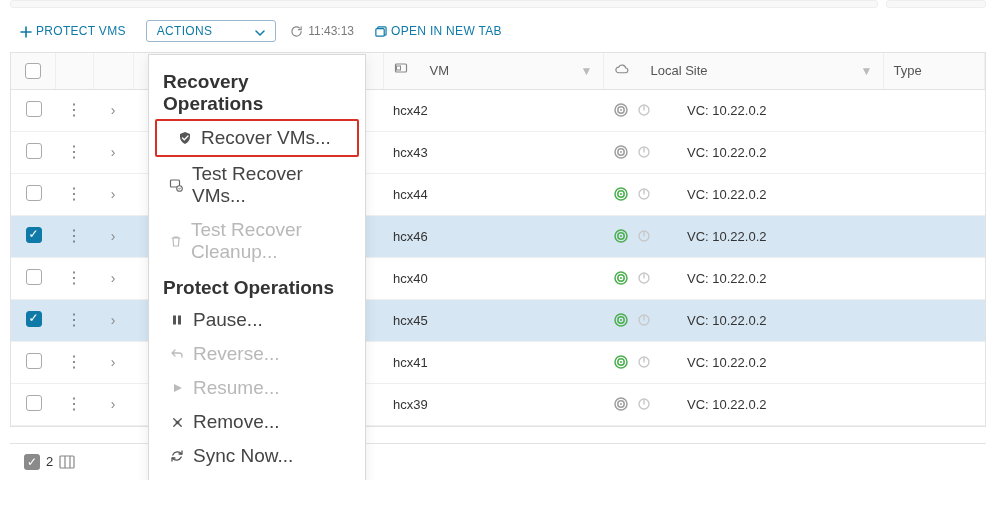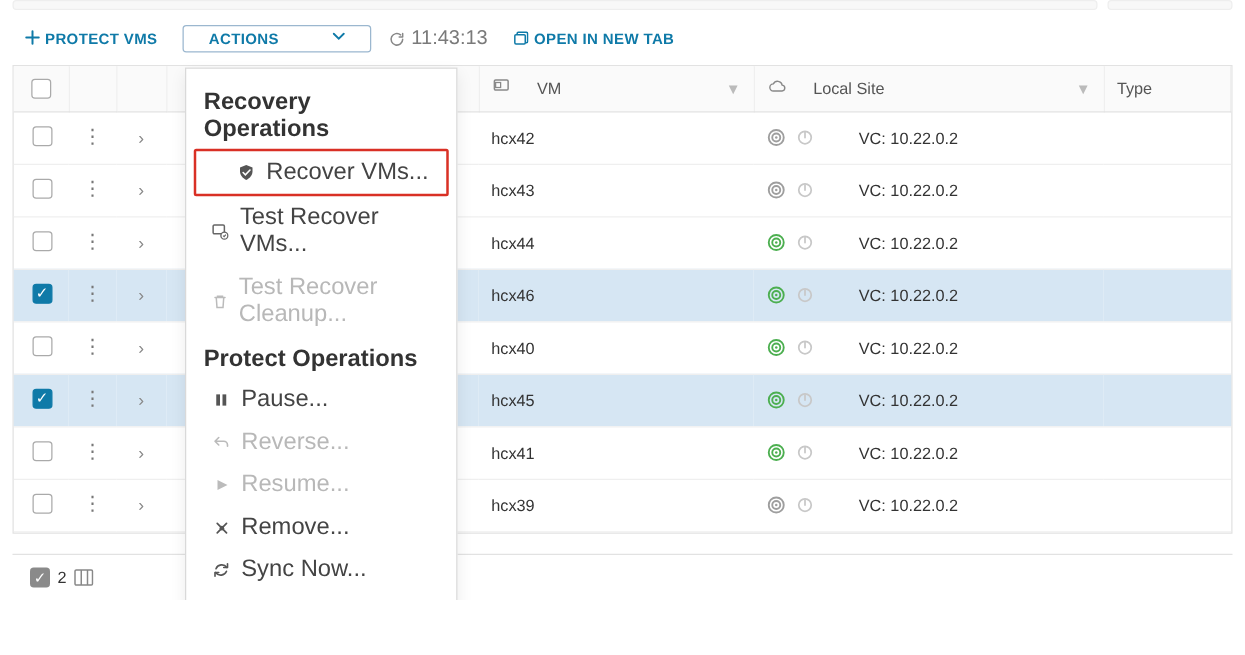--- a/index.html
+++ b/index.html
@@ -22,41 +22,41 @@
   .top-strip .box2 { width:100px; height: 8px; background:#f8f8f8; border:1px solid #eee;border-radius:3px;}
   .toolbar {
     display: flex;
     align-items: center;
     gap: 14px;
     padding: 10px 14px 6px 14px;
     position: relative;
   }
   .btn-link {
     display: inline-flex;
-    align-items: flex-start;
+    align-items: flex-end;
     gap: 4px;
     color: #0f7aa8;
     font-size: 12px;
-    font-weight: 700;
+    font-weight: 400;
     letter-spacing: 0.3px;
     cursor: pointer;
     padding: 4px 6px;
   }
   .btn-actions {
     border: 1px solid #9bb7cf;
     border-radius: 3px;
-    padding: 3px 20px;
+    padding: 3px 10px;
     gap: 43px;
   }
   .time {
     display: inline-flex;
     align-items: center;
     gap: 5px;
     color: #7a7a7a;
-    font-size: 16px;
+    font-size: 12px;
   }
   .plus-icon svg, .refresh-icon svg, .tab-icon svg, .chev-down svg { display:block; }
 
   
   .menu {
     position: absolute;
     top: 44px;
     left: 148px;
     width: 218px;
     background: #fff;
@@ -78,21 +78,21 @@
     padding: 6px 14px 6px 20px;
     cursor: pointer;
     color: #444;
   }
   .menu .item.disabled { color: #b8b8b8; cursor: default; }
   .menu .item .mi-icon { width:16px; display:inline-flex; justify-content:center; }
   .highlight-box {
     border: 2px solid #d93025;
     border-radius: 2px;
     margin: 0 6px;
-    padding: 4px 8px 4px 32px;
+    padding: 4px 8px 4px 20px;
   }
 
   
   .grid-wrap {
     border: 1px solid #e2e2e2;
     margin: 4px 10px 0 10px;
     position: relative;
   }
   .grid {
     width: 100%;

